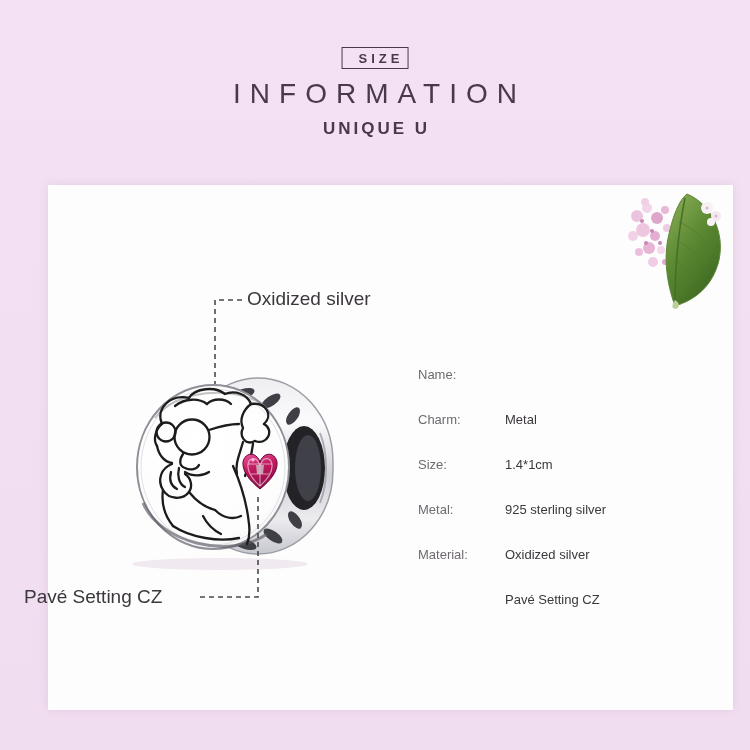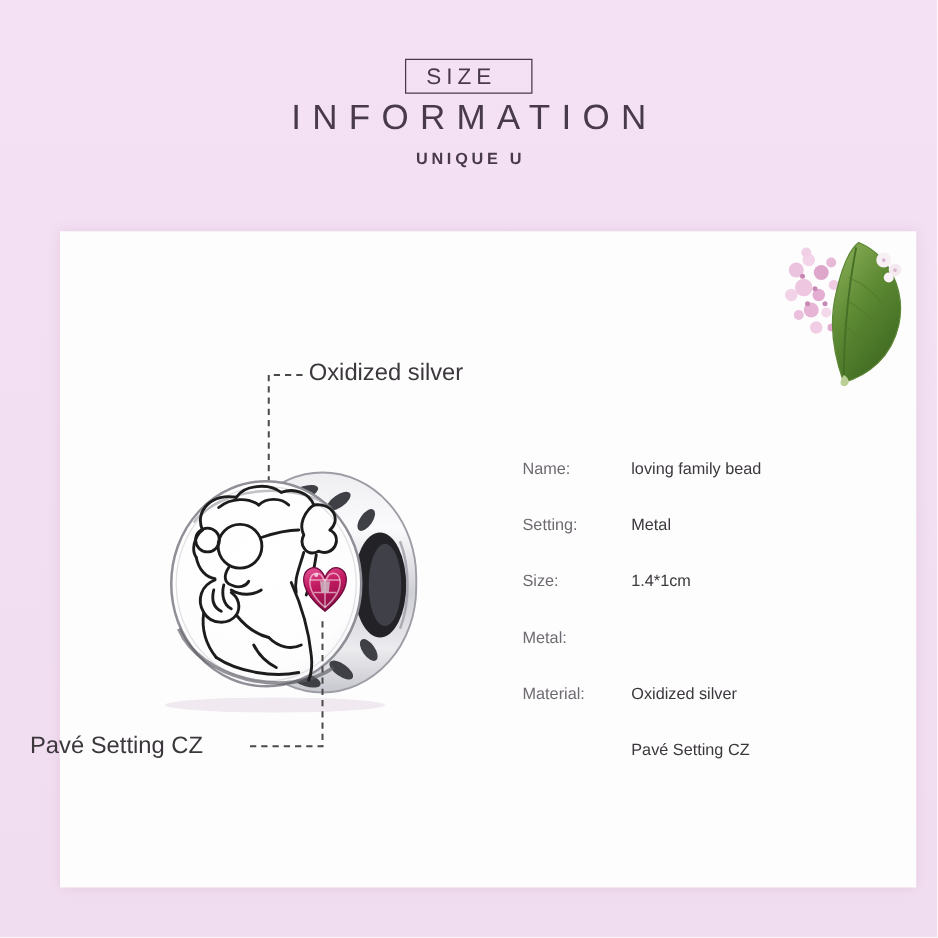--- a/index.html
+++ b/index.html
@@ -7,25 +7,25 @@
     --text:#3b373c; --line:#4a4a4a; --gem:#c2185b; --leaf:#6b9a40;
   }
   *{margin:0;padding:0;box-sizing:border-box;}
   html,body{width:750px;height:750px;}
   body{font-family:"Liberation Sans","DejaVu Sans",sans-serif;}
   .page{position:relative;width:750px;height:750px;overflow:hidden;
         background:linear-gradient(180deg,#f4e2f4 0%,var(--bg) 30%,#f1ddf0 100%);}
   
   .size-tag{position:absolute;top:47px;left:50%;transform:translateX(-50%);
     border:1px solid var(--heading);color:var(--heading);
-    font-size:18px;letter-spacing:4px;text-indent:4px;padding:3px 28px 2px 12px;}
+    font-size:13px;letter-spacing:4px;text-indent:4px;padding:3px 4px 2px 12px;font-weight:bold;}
   .title{position:absolute;top:78px;width:100%;text-align:center;
     font-size:28px;font-weight:400;letter-spacing:9px;text-indent:9px;color:var(--heading);}
   .subtitle{position:absolute;top:119px;width:100%;text-align:center;
-    font-size:13px;font-weight:700;letter-spacing:3px;text-indent:3px;color:var(--heading);}
+    font-size:17px;font-weight:700;letter-spacing:3px;text-indent:3px;color:var(--heading);}
   
   .card{position:absolute;left:48px;top:185px;width:685px;height:525px;
     background:var(--card);box-shadow:0 0 9px rgba(205,165,200,0.35);}
   
   .leaf-svg{position:absolute;left:615px;top:188px;width:115px;height:122px;}
   .bead-svg{position:absolute;left:115px;top:368px;width:220px;height:205px;}
   .lines-svg{position:absolute;left:0;top:0;width:750px;height:750px;pointer-events:none;}
   .dash{fill:none;stroke:var(--line);stroke-width:1.6;stroke-dasharray:5 4;}
   
   .callout{position:absolute;font-size:19px;color:var(--text);white-space:nowrap;}
@@ -182,32 +182,32 @@
     <path class="dash" d="M242,300 L215,300 L215,384"></path>
     <path class="dash" d="M258,497 L258,597 L196,597"></path>
   </svg>
 
   <div class="callout top">Oxidized silver</div>
   <div class="callout bottom">Pavé Setting CZ</div>
 
   <div class="specs">
     <div class="spec-row">
       <span class="spec-label">Name:</span>
-      <span class="spec-value">loving family bead</span>
-    </div>
-    <div class="spec-row">
-      <span class="spec-label">Setting:</span>
+    </div>
+    <div class="spec-row">
+      <span class="spec-label">Charm:</span>
       <span class="spec-value">Metal</span>
     </div>
     <div class="spec-row">
       <span class="spec-label">Size:</span>
       <span class="spec-value">1.4*1cm</span>
     </div>
     <div class="spec-row">
       <span class="spec-label">Metal:</span>
+      <span class="spec-value">925 sterling silver</span>
     </div>
     <div class="spec-row">
       <span class="spec-label">Material:</span>
       <span class="spec-value">Oxidized silver</span>
     </div>
     <div class="spec-row">
       <span class="spec-label"></span>
       <span class="spec-value">Pavé Setting CZ</span>
     </div>
   </div>

